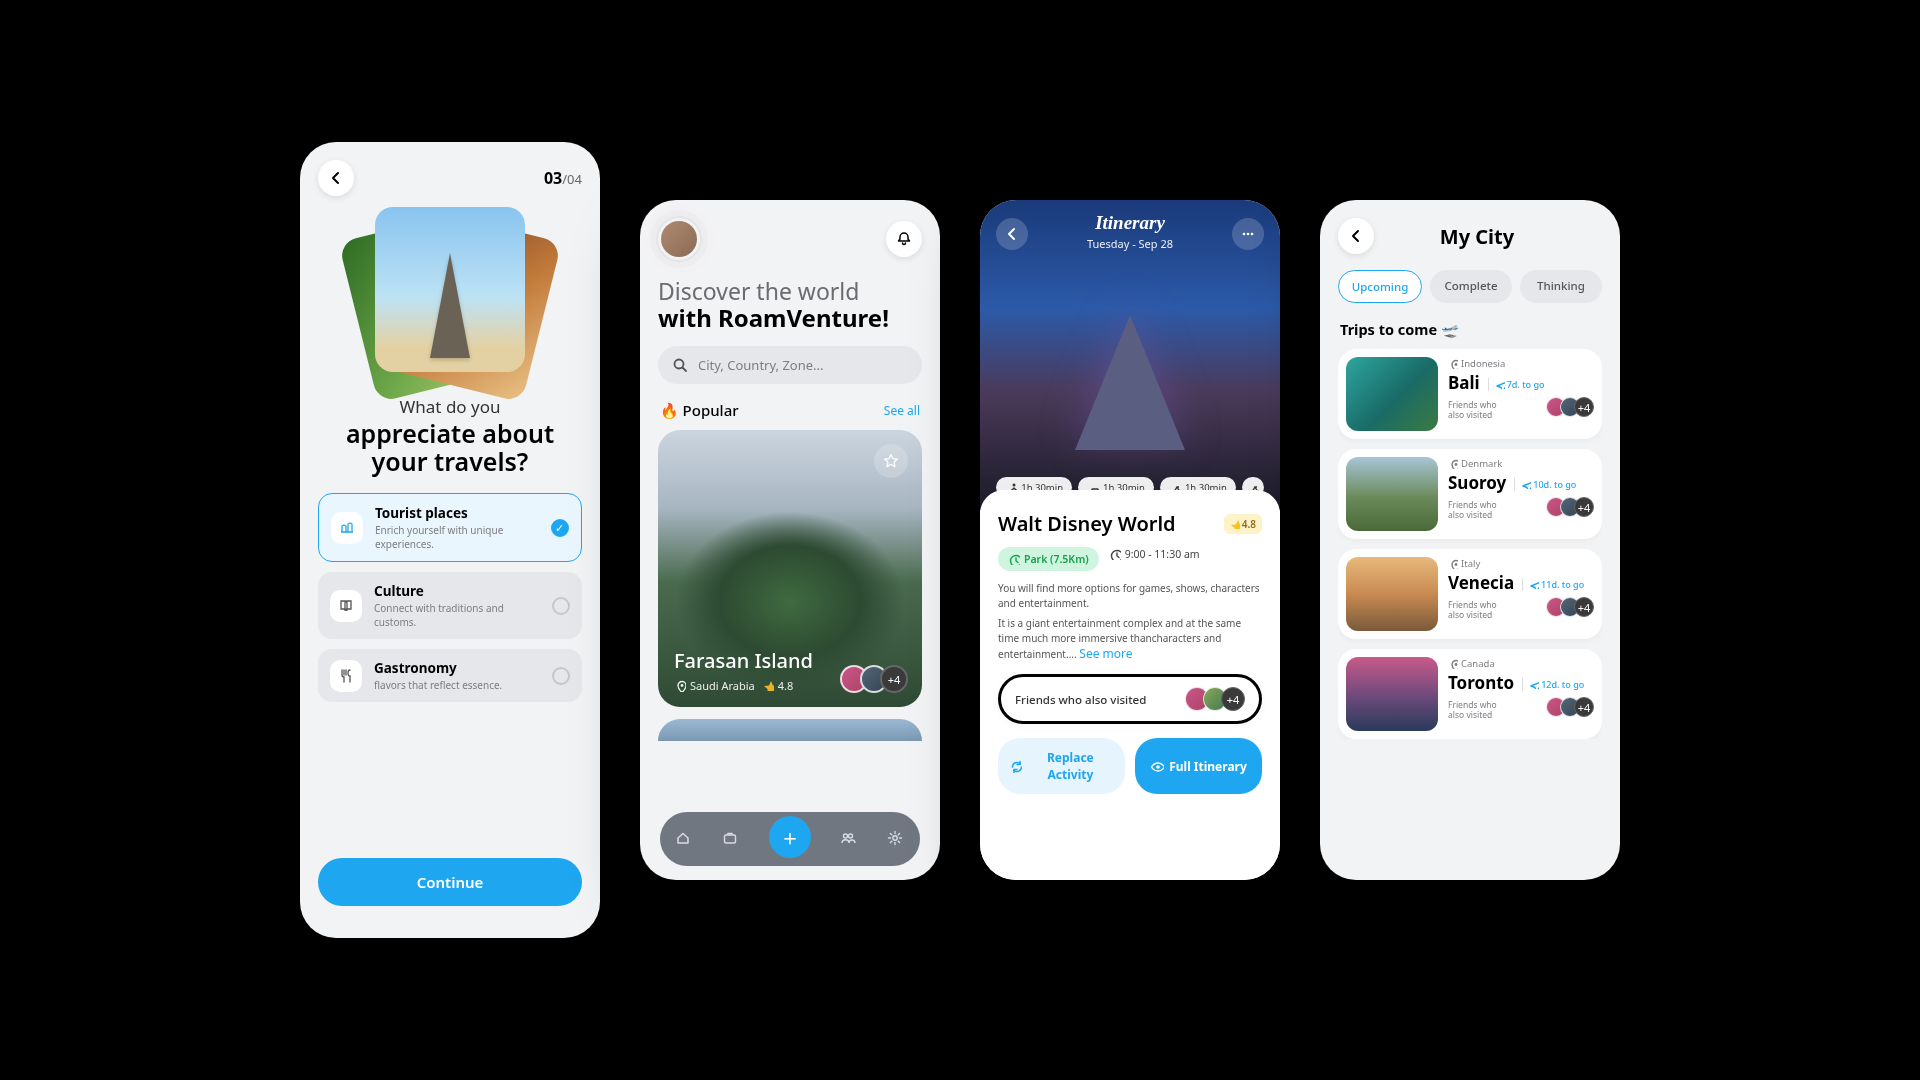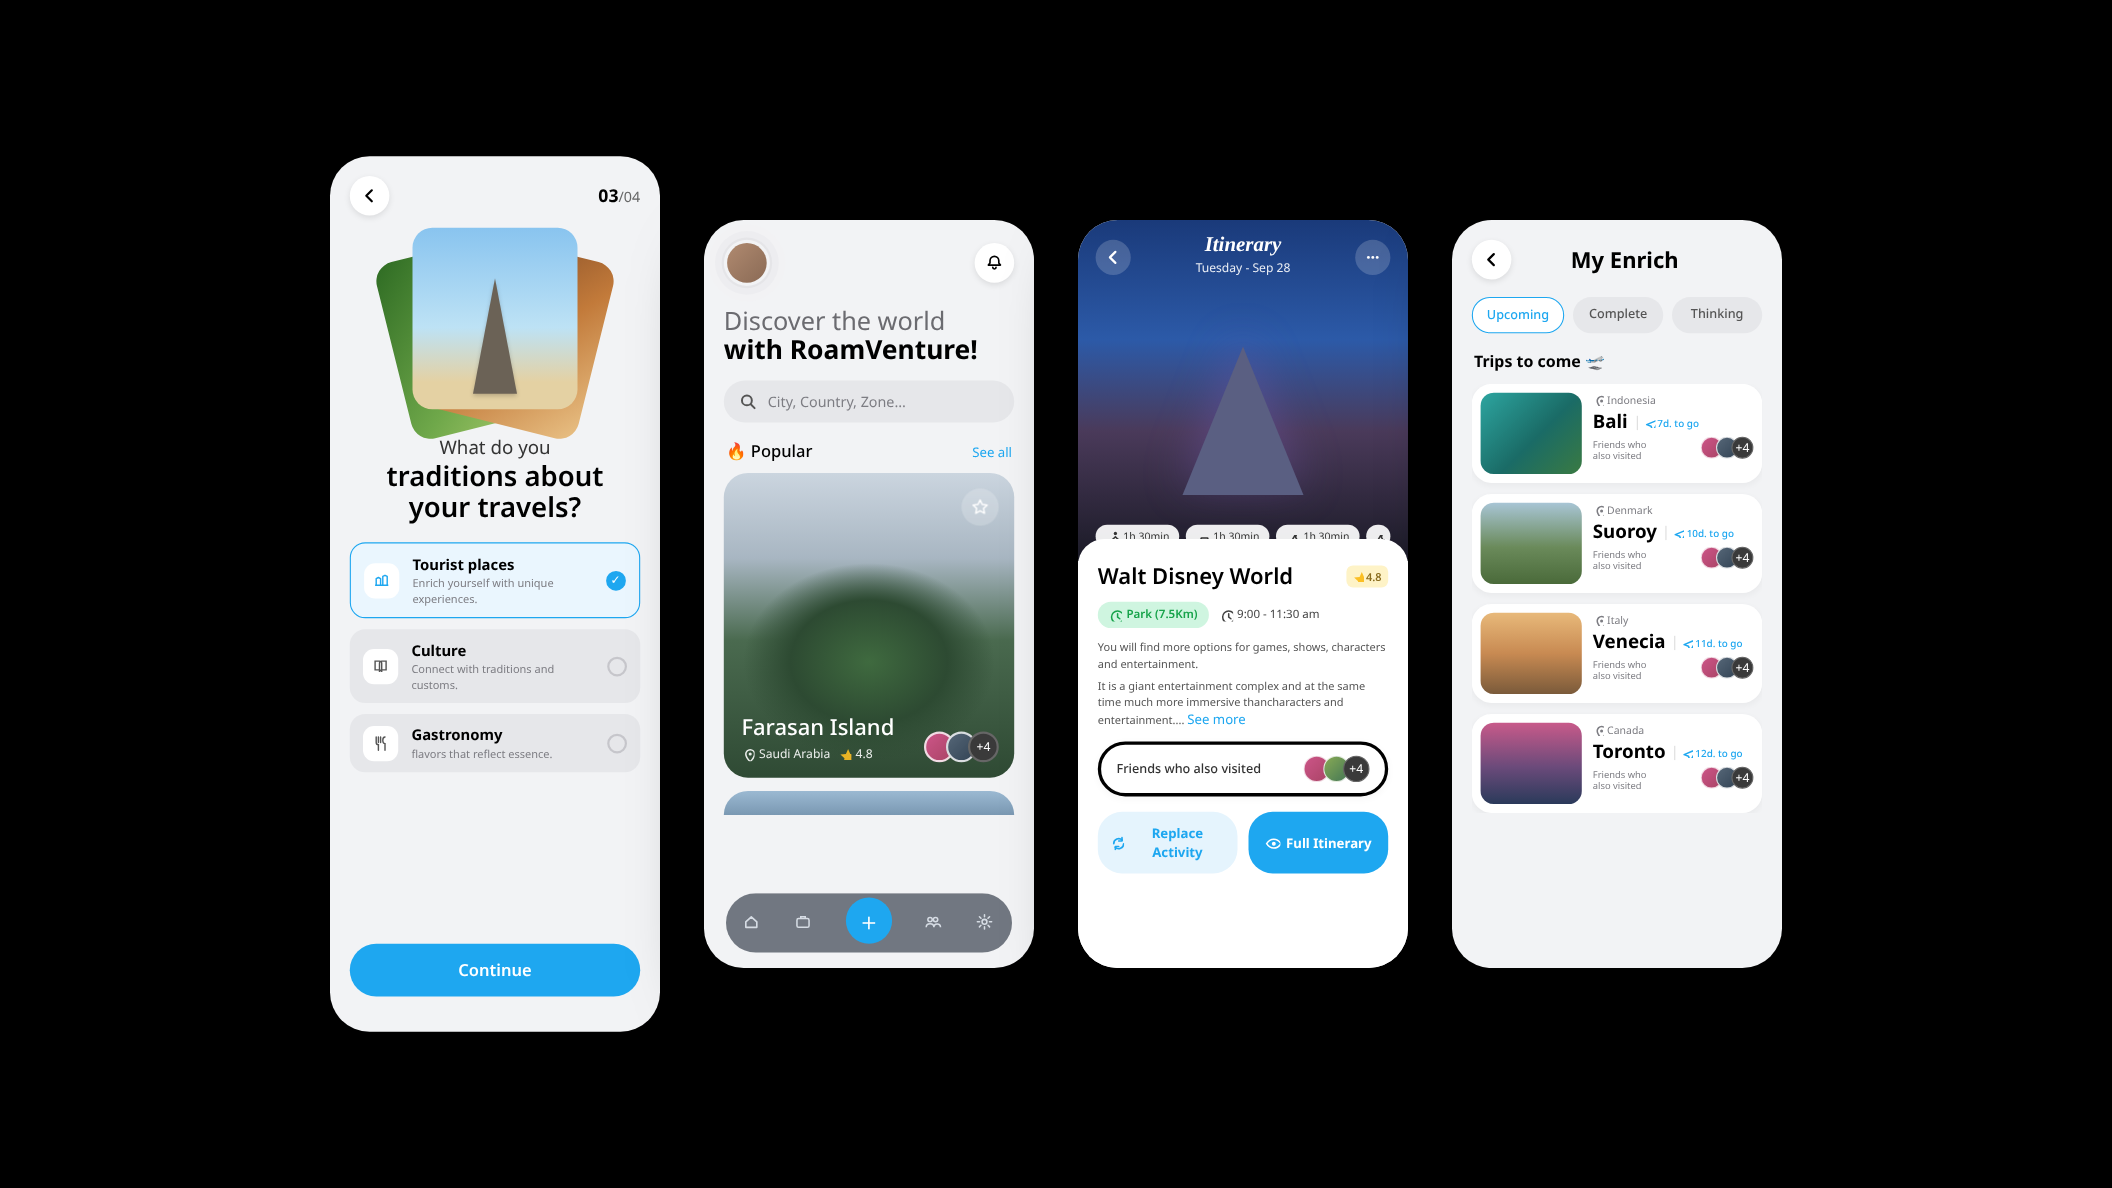--- a/index.html
+++ b/index.html
@@ -84,21 +84,21 @@
   .hero-top .hb{width:32px;height:32px;border-radius:50%;background:rgba(255,255,255,.18);display:flex;align-items:center;justify-content:center;cursor:pointer;}
   .hero-title{text-align:center;margin-top:-4px;}
   .hero-title h2{margin:0;font-size:19px;font-weight:600;font-style:italic;font-family:Georgia,serif;}
   .hero-title .sub{font-size:11px;opacity:.9;margin-top:2px;}
   .modes{position:absolute;bottom:12px;left:0;right:0;display:flex;justify-content:center;gap:6px;z-index:3;}
   .mode{background:rgba(255,255,255,.92);color:#333;border-radius:16px;padding:4px 9px;font-size:9.5px;display:flex;align-items:center;gap:4px;}
   .mode.half{width:22px;padding:4px;justify-content:center;}
   .panel{background:#fff;border-radius:24px 24px 0 0;margin-top:-20px;flex:1;padding:20px 18px 14px;display:flex;flex-direction:column;position:relative;z-index:5;}
   .panel h3{margin:0;font-size:20px;font-weight:600;}
   .badge-rate{background:#FEF3C7;color:#8a6d1f;font-size:10px;font-weight:600;padding:3px 6px;border-radius:6px;display:flex;align-items:center;gap:2px;}
-  .chips{display:flex;gap:10px;margin-top:10px;align-items:center;}
+  .chips{display:flex;gap:10px;margin-top:10px;align-items:flex-start;}
   .chip-g{background:var(--green);color:var(--green-dark);font-size:10.5px;padding:5px 10px;border-radius:14px;display:flex;align-items:center;gap:4px;font-weight:600;}
   .chip-t{font-size:10.5px;color:#444;display:flex;align-items:center;gap:4px;}
   .desc{font-size:10px;color:#555;line-height:1.45;margin-top:10px;}
   .desc2{font-size:10px;color:#555;line-height:1.45;margin-top:6px;}
   .friends-card{background:#fff;border:3px solid #000000;border-radius:28px;padding:10px 14px;margin-top:12px;display:flex;align-items:center;justify-content:space-between;box-shadow:0 2px 8px rgba(0,0,0,.04);}
   .friends-card .lbl{font-size:11.5px;color:#333;font-weight:500;}
   .fav-sm{display:flex;}
   .fav-sm .av{width:24px;height:24px;margin-left:-6px;border-width:1.5px;}
   .btnrow{display:flex;gap:10px;margin-top:14px;}
   .btn{flex:1;padding:11px;border-radius:22px;font-size:12px;font-weight:700;text-align:center;display:flex;align-items:center;justify-content:center;gap:5px;cursor:pointer;}
@@ -230,21 +230,21 @@
     </div>
     <div class="stack">
       <div class="card c1"></div>
         <div class="card c3"></div>
       <div class="card c2">
           <div class="eiffel"></div>
         </div>
     </div>
     <div class="s1-title">
       <span>What do you</span>
-      <strong><span>traditions about</span><br><span>your travels?</span></strong>
+      <strong><span>appreciate about</span><br><span>your travels?</span></strong>
     </div>
     <div class="options">
       <div class="opt sel">
         <div class="ico">
             <svg width="16" height="16" style="color:var(--blue)">
               <use href="#col"></use>
             </svg>
           </div>
         <div class="txt">
             <div class="t">Tourist places</div>
@@ -455,21 +455,21 @@
 </div>
 
 <div class="phone tall">
   <div class="pad" style="flex:1;display:flex;flex-direction:column;">
     <div class="s4-top">
       <div class="circle-btn">
           <svg width="16" height="16">
             <use href="#chevL"></use>
           </svg>
         </div>
-      <h2>My Enrich</h2>
+      <h2>My City</h2>
     </div>
     <div class="tabs">
       <div class="tab active">Upcoming</div>
       <div class="tab">Complete</div>
       <div class="tab">Thinking</div>
     </div>
     <div class="sect">Trips to come 🛫</div>
     <div class="trips" id="trips">
         <div class="trip">
     <div class="thumb t-bali"></div>

